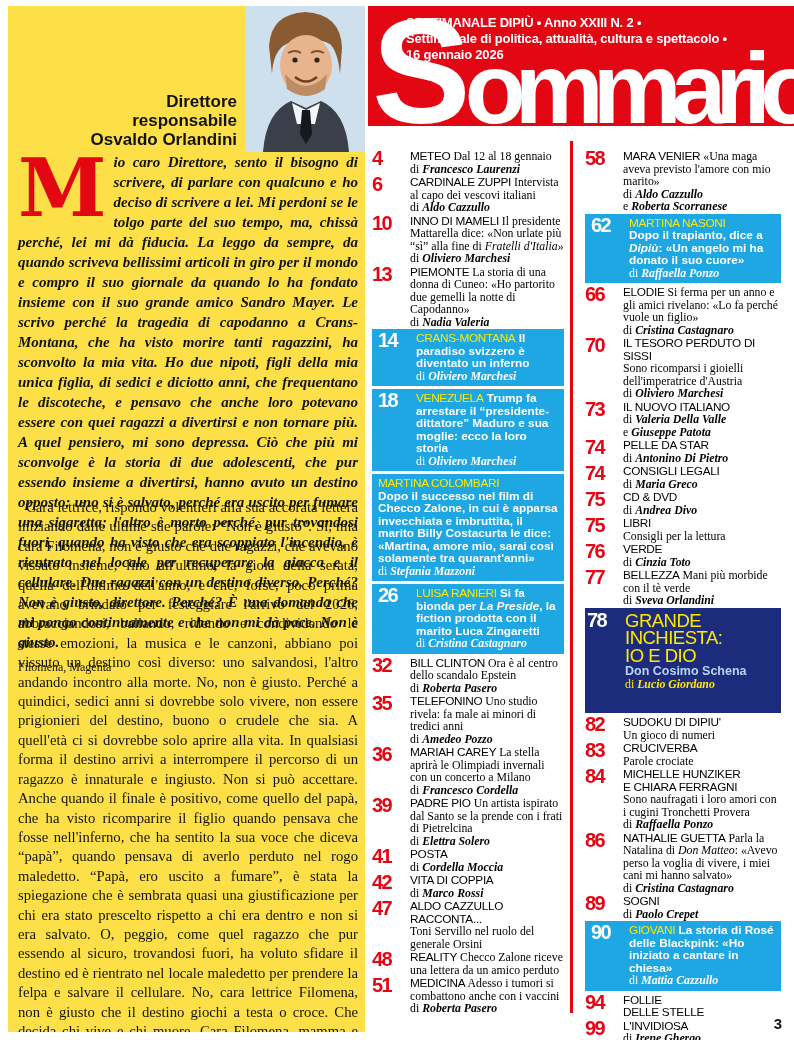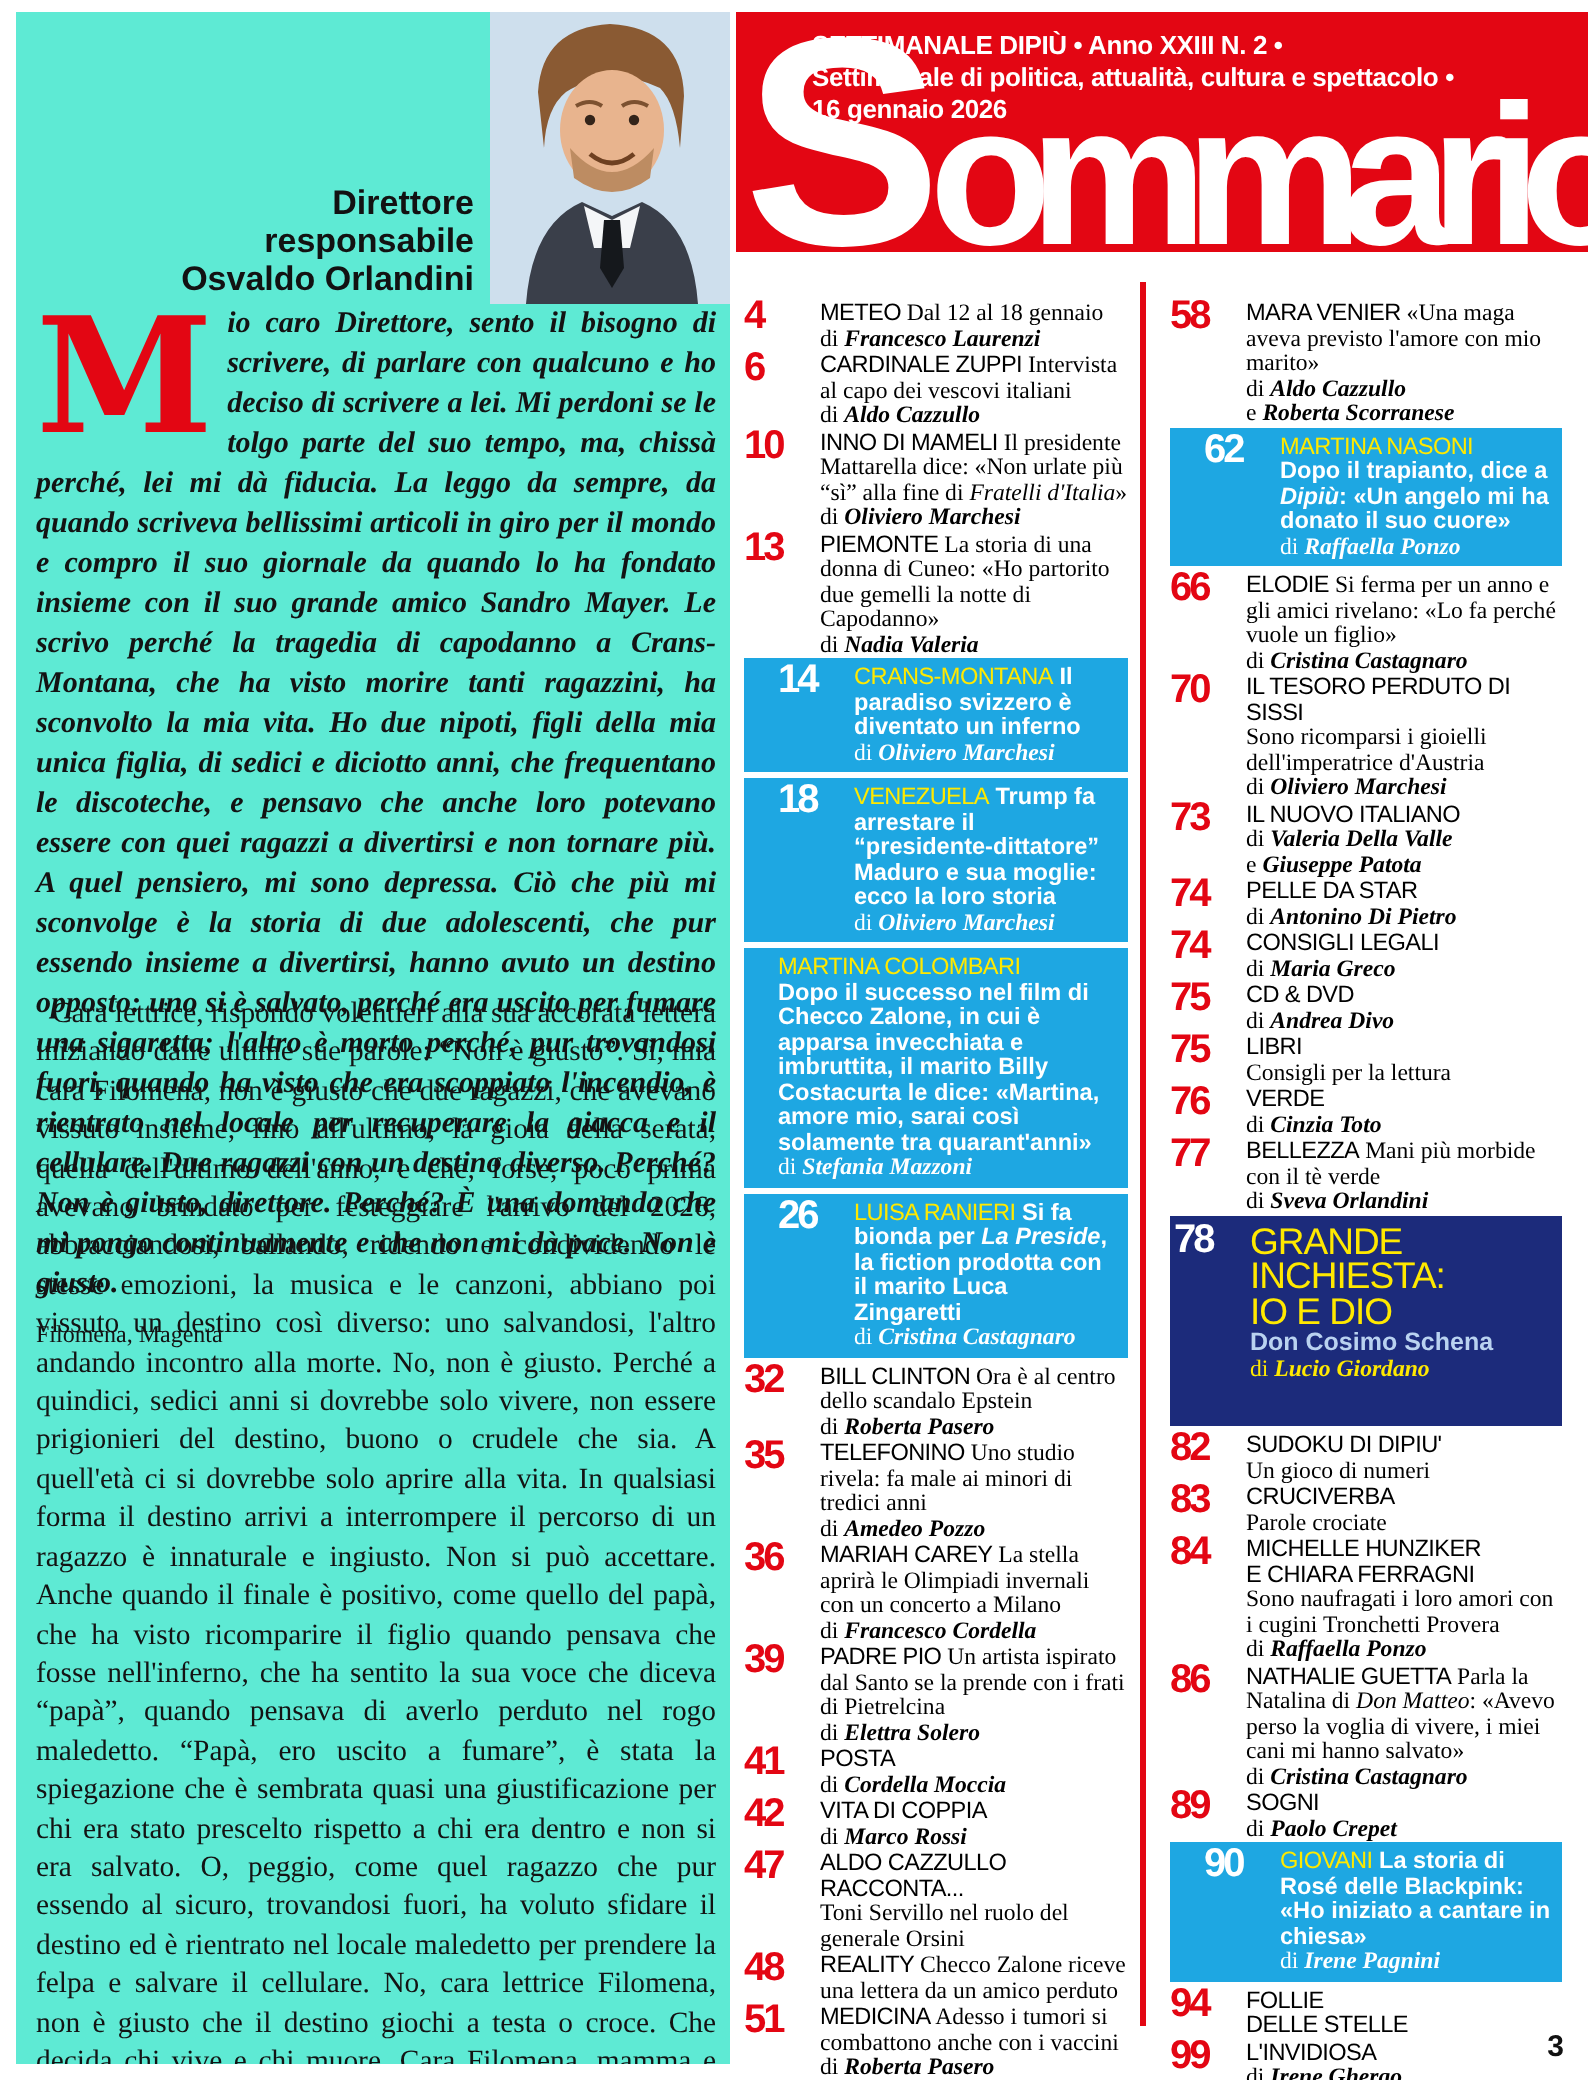--- a/index.html
+++ b/index.html
@@ -3,21 +3,21 @@
 <meta charset="utf-8">
 <style>
   html,body{margin:0;padding:0;}
   body{
     width:794px;height:1040px;position:relative;background:#ffffff;
     font-family:"Liberation Sans", sans-serif;overflow:hidden;color:#111;
   }
   
   .left-panel{
     position:absolute;left:8px;top:6px;width:357px;height:1026px;
-    background:#5eead4;overflow:hidden;
+    background:#fde047;overflow:hidden;
   }
   .photo-box{position:absolute;top:-4px;right:0;width:120px;height:150px;}
   .photo-box svg{display:block;width:100%;height:100%;}
   .director-label{
     position:absolute;top:86px;right:128px;text-align:right;
     font-weight:bold;font-size:17px;line-height:19px;color:#121212;width:170px;
   }
   .letter{
     position:absolute;top:146px;left:10px;width:340px;
     font-family:"Liberation Serif", serif;font-style:italic;font-weight:bold;
@@ -55,21 +55,21 @@
   .entry .num{
     flex:0 0 38px;font-weight:bold;font-size:20px;line-height:17px;
     letter-spacing:-1.5px;color:#e30613;
   }
   .entry .ebody{flex:1;font-family:"Liberation Serif", serif;font-size:11.8px;line-height:12.5px;color:#000;}
   .topic{font-family:"Liberation Sans", sans-serif;font-weight:normal;font-size:11.8px;letter-spacing:-0.3px;}
   .topic.block{display:block;}
   .author-line .by-prefix{font-family:"Liberation Serif", serif;font-style:normal;font-weight:normal;}
   .author-line .by-name{font-family:"Liberation Serif", serif;font-weight:bold;font-style:italic;}
   
-  .entry.cyan{background:#1ea7e2;padding:3px 4px 4px 17px;margin-bottom:3px;}
+  .entry.cyan{background:#1ea7e2;padding:3px 4px 4px 6px;margin-bottom:3px;}
   .entry.cyan .num{color:#fff;}
   .entry.cyan .ebody{color:#fff;font-family:"Liberation Sans", sans-serif;font-weight:bold;}
   .entry.cyan .topic{color:#ffe900;}
   .entry.cyan .author-line .by-prefix{color:#fff;}
   .entry.cyan .author-line .by-name{color:#fff;}
   
   .entry.navy{background:#1c2b7b;padding:4px 4px 23px 2px;margin-bottom:3px;}
   .entry.navy .num{color:#fff;}
   .entry.navy .ebody{color:#fff;}
   .entry.navy .topic{display:block;color:#ffe900;font-size:18.5px;line-height:17.5px;letter-spacing:-0.5px;}
@@ -291,21 +291,21 @@
     </div>
     <div class="entry">
       <div class="num">89</div>
       <div class="ebody">
         <span class="topic block">SOGNI</span>
         <div class="author-line"><span class="by-prefix">di </span><span class="by-name">Paolo Crepet</span></div>
       </div>
     </div>
     <div class="entry cyan">
       <div class="num">90</div>
-      <div class="ebody"><span class="topic">GIOVANI</span> <span class="desc">La storia di Rosé delle Blackpink: «Ho iniziato a cantare in chiesa»</span><div class="author-line"><span class="by-prefix">di </span><span class="by-name">Irene Pagnini</span></div></div>
+      <div class="ebody"><span class="topic">GIOVANI</span> <span class="desc">La storia di Rosé delle Blackpink: «Ho iniziato a cantare in chiesa»</span><div class="author-line"><span class="by-prefix">di </span><span class="by-name">Mattia Cazzullo</span></div></div>
     </div>
     <div class="entry">
       <div class="num">94</div>
       <div class="ebody">
         <span class="topic block">FOLLIE<br>DELLE STELLE</span>
       </div>
     </div>
     <div class="entry">
       <div class="num">99</div>
       <div class="ebody">

